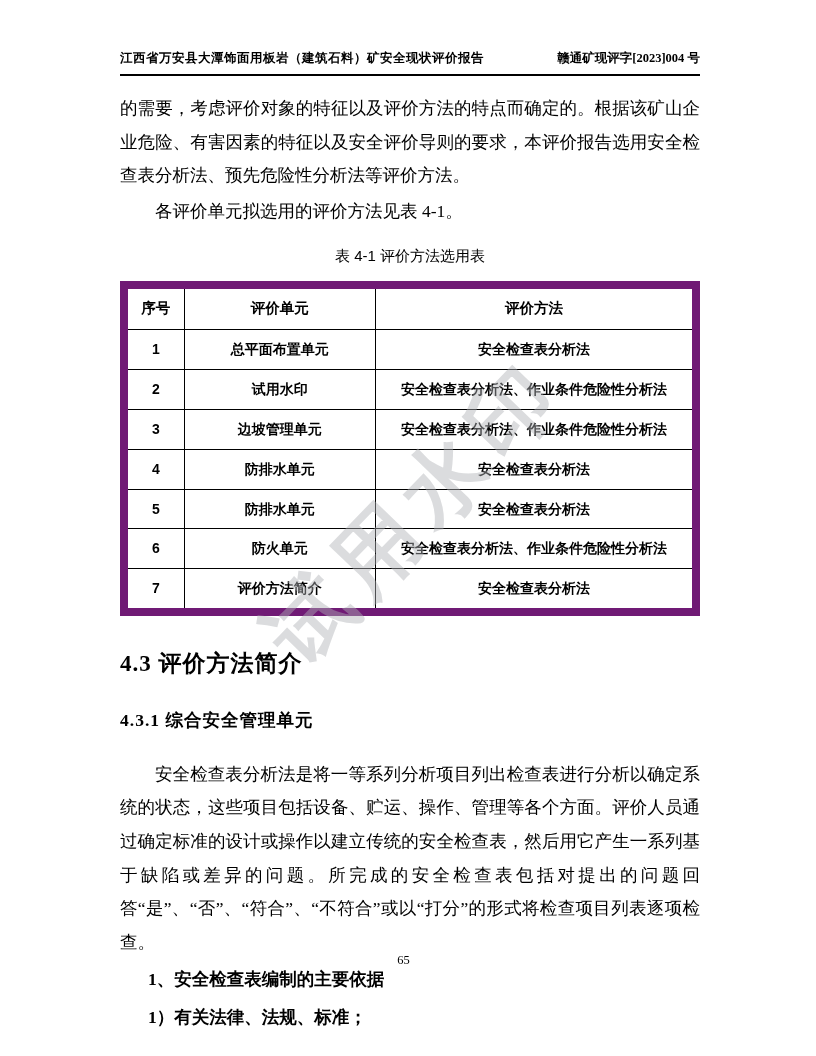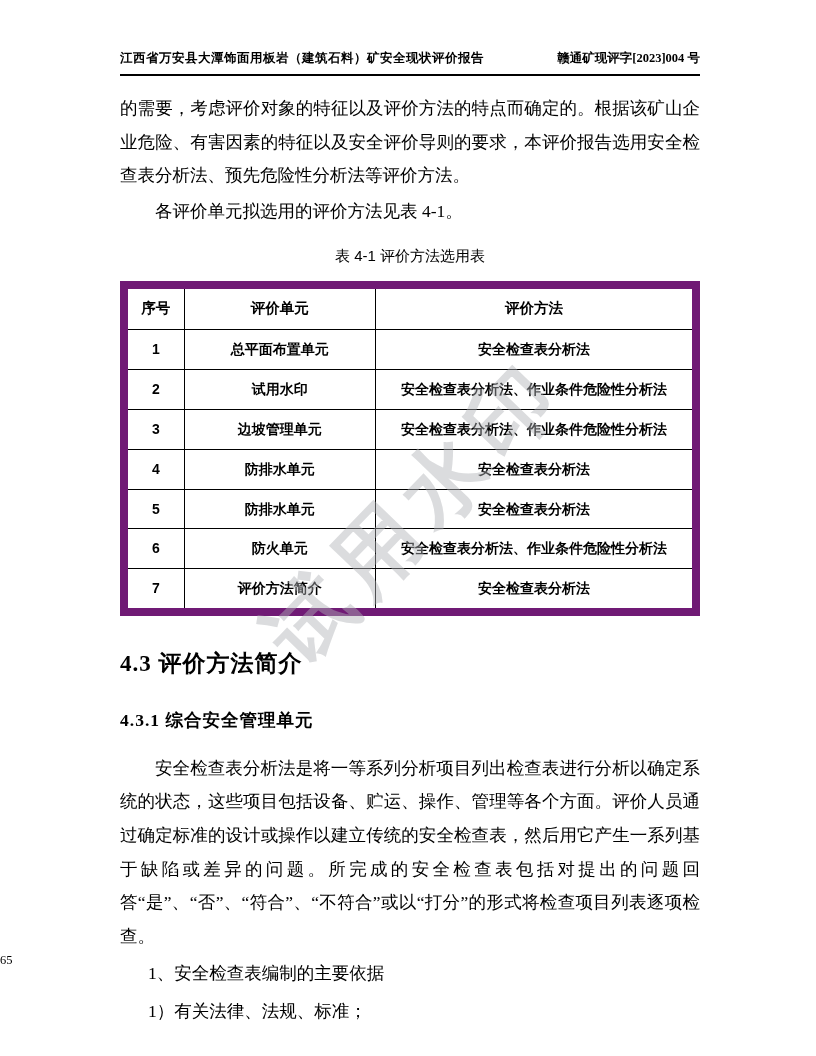--- a/index.html
+++ b/index.html
@@ -47,34 +47,34 @@
   col.c-unit{ width: 33.5%; }
   col.c-met { width: 56%; }
   .h2 {
     font-size: 23px; font-weight: bold;
     margin-top: 26px; letter-spacing: 1px;
   }
   .h3 {
     font-size: 17.5px; font-weight: bold;
     margin-top: 18px; letter-spacing: 1px;
   }
-  .after-h { margin-top: 14px; }
-  .list-line { margin-top: 4px; text-indent: 1.6em; }
+  .after-h { margin-top: 20px; }
+  .list-line { margin-top: 4px; text-indent: 1.6em; font-weight: bold; }
   .watermark {
     position: absolute; left: 195px; top: 455px; width: 440px;
     transform: rotate(-46deg);
     font-size: 84px; font-weight: bold; letter-spacing: 12px;
     color: rgba(175, 178, 182, 0.45);
     font-family: "Liberation Sans", "DejaVu Sans", sans-serif;
     white-space: nowrap; pointer-events: none; z-index: 3;
     text-align: center;
   }
   .page-footer {
     position: absolute; left: 0; right: 9px; bottom: 88px;
-    font-size: 12.5px;
+    text-align: center; font-size: 12.5px;
   }
 </style>
 </head>
 <body>
 
 <div class="page">
 
   <div class="watermark">试用水印</div>
 
   <div class="doc-header">

